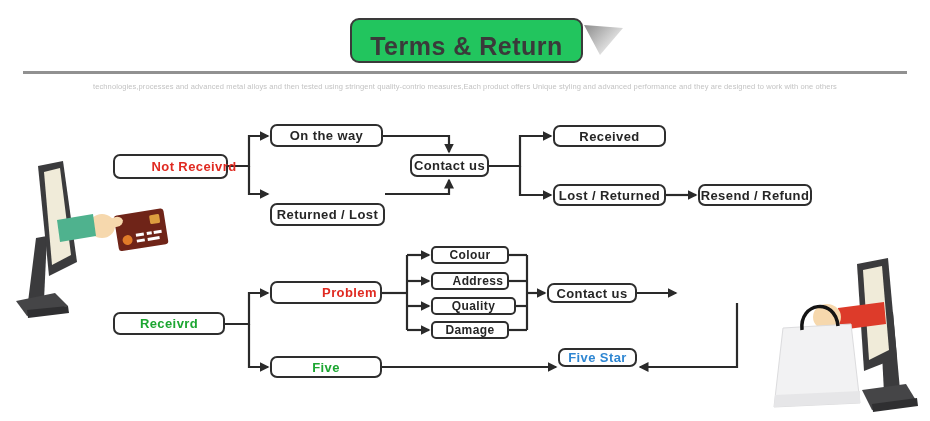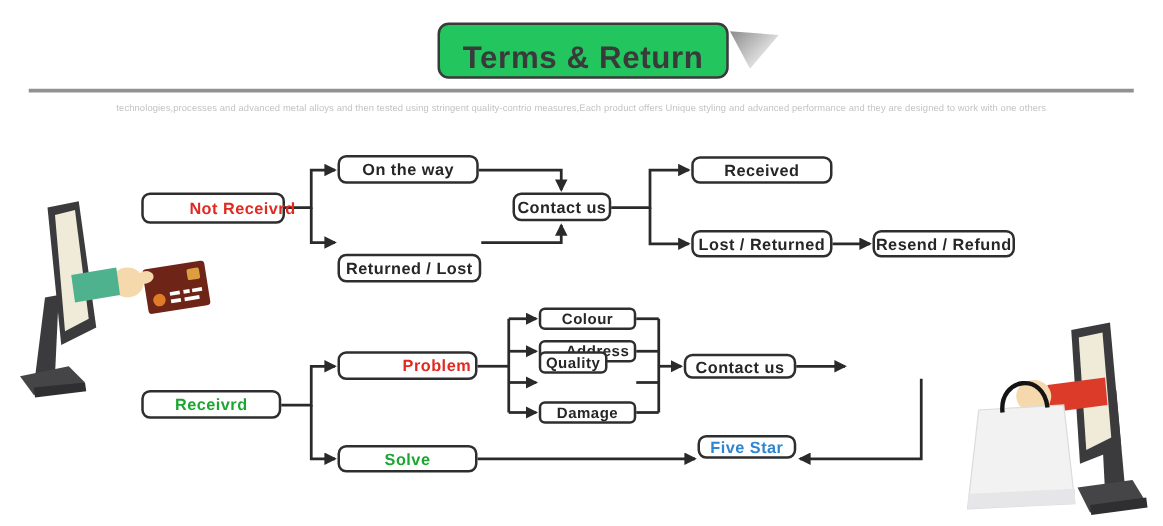--- a/index.html
+++ b/index.html
@@ -159,29 +159,29 @@
     <span>Resend / Refund</span>
   </div>
 
   <div class="node tone-green" style="left:113px;top:312px;width:112px;height:23px;">
     <span>Receivrd</span>
   </div>
   <div class="node tone-red" style="left:270px;top:281px;width:112px;height:23px;text-align:right;">
     <span>Problem</span>
   </div>
   <div class="node tone-green" style="left:270px;top:356px;width:112px;height:22px;">
-    <span>Solve</span>
+    <span>Five</span>
   </div>
   <div class="node small" style="left:431px;top:246px;width:78px;height:18px;">
     <span>Colour</span>
   </div>
   <div class="node small" style="left:431px;top:272px;width:78px;height:18px;padding-left:16px;">
     <span>Address</span>
   </div>
-  <div class="node small" style="left:431px;top:281px;width:55px;height:18px;">
+  <div class="node small" style="left:431px;top:297px;width:85px;height:18px;">
     <span>Quality</span>
   </div>
   <div class="node small" style="left:431px;top:321px;width:78px;height:18px;">
     <span>Damage</span>
   </div>
   <div class="node" style="left:547px;top:283px;width:90px;height:20px;">
     <span>Contact us</span>
   </div>
   <div class="node tone-blue" style="left:558px;top:348px;width:79px;height:19px;">
     <span>Five Star</span>

